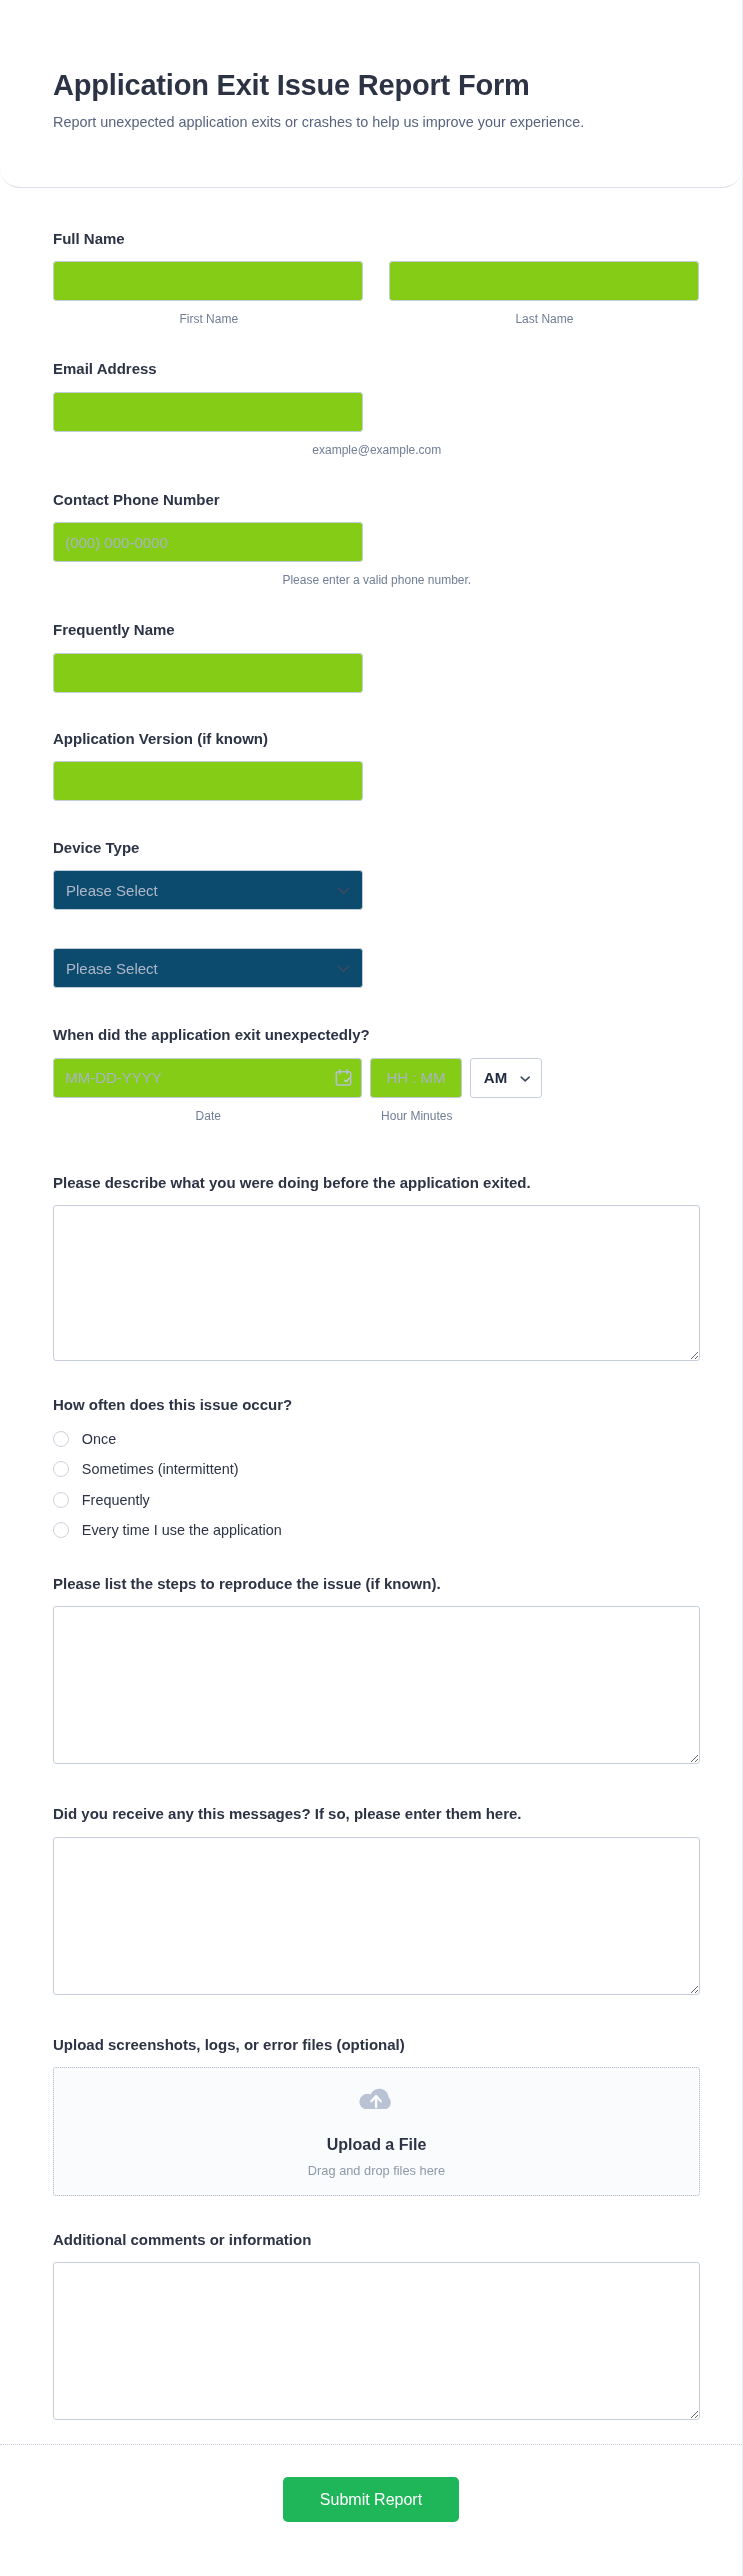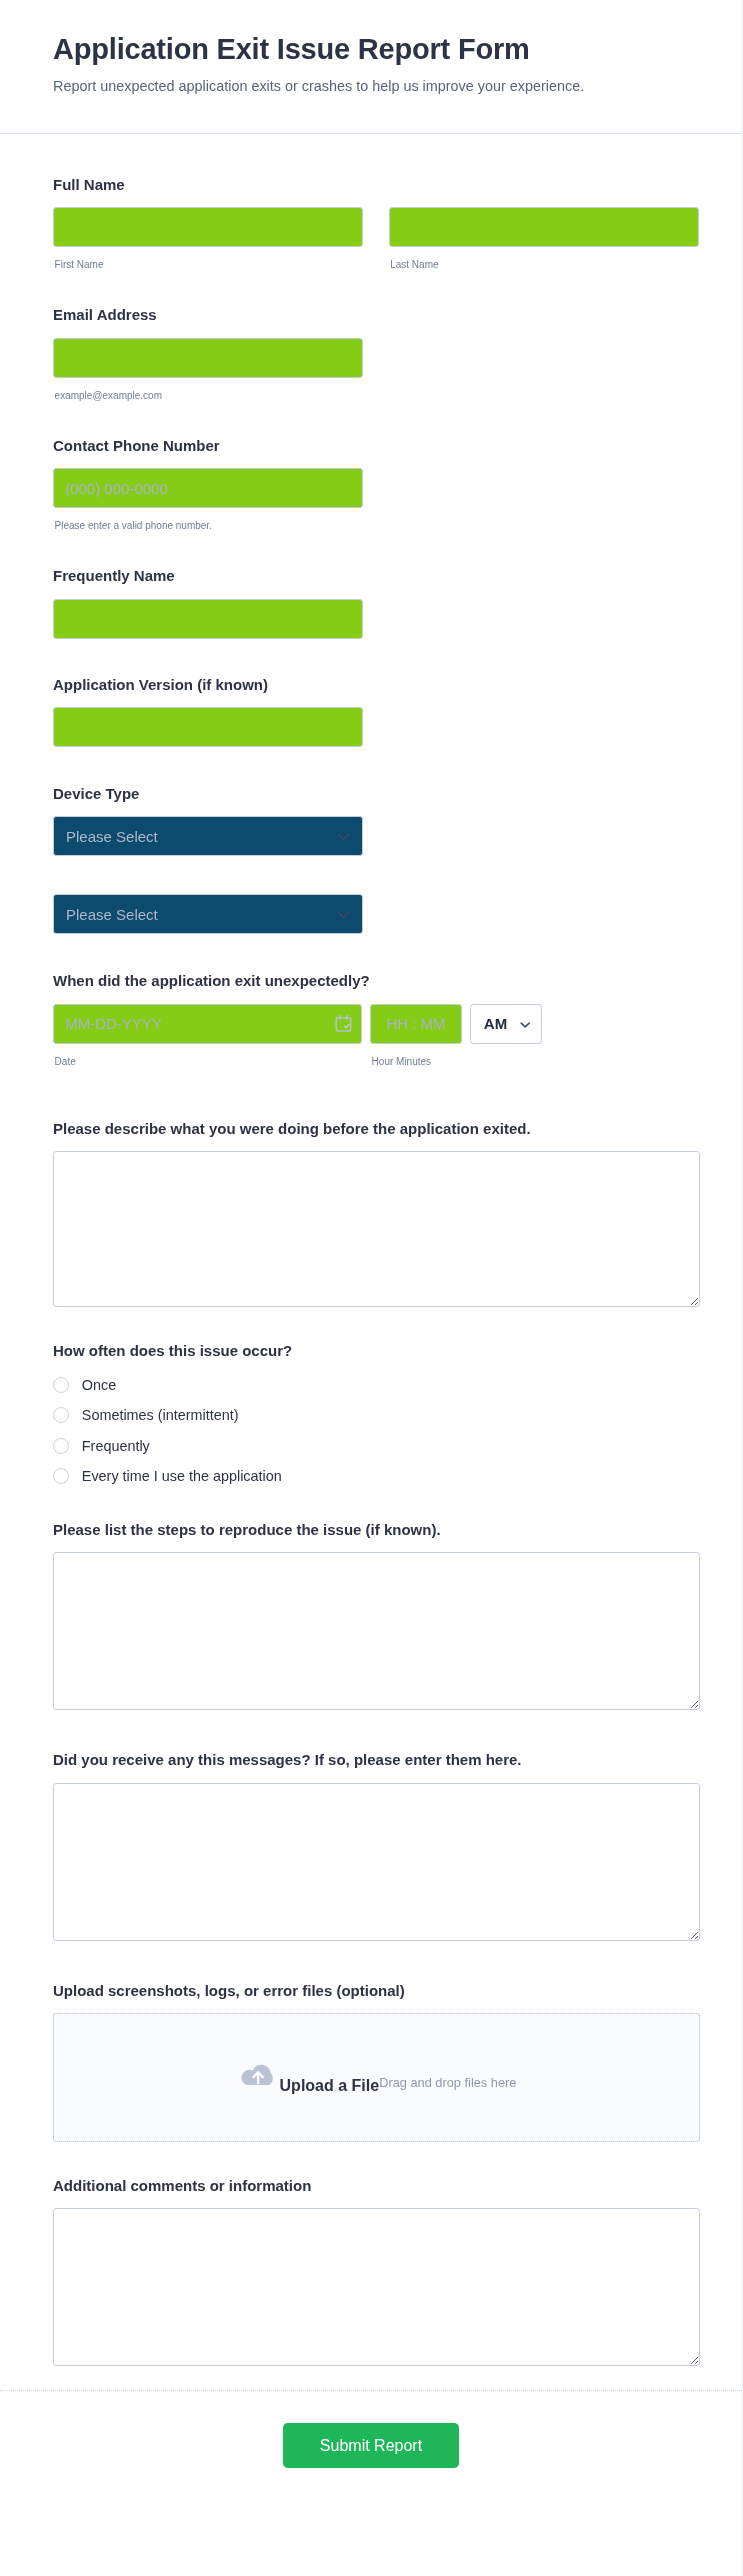--- a/index.html
+++ b/index.html
@@ -10,23 +10,24 @@
   }
   .page {
     width: 743px;
     min-height: 2576px;
     background: #ffffff;
     border-right: 1.6px solid #eaedf3;
     margin: 0;
   }
   
   .form-header {
-    height: 134px;
-    padding: 33px 44px 0 53px;
+    height: 188px;
+    padding: 69px 44px 0 53px;
     border-bottom: 1.6px solid #dbe0eb;
+    border-radius: 20px;
   }
   .form-title {
     font-size: 29px;
     line-height: 32px;
     font-weight: 700;
     color: #2c3345;
     letter-spacing: -0.2px;
   }
   .form-subtitle {
     margin-top: 12.8px;
@@ -58,23 +59,24 @@
     font-family: "Liberation Sans", sans-serif;
     font-size: 15px;
     color: #2c3345;
     outline: none;
   }
   .text-input::placeholder { color: #aab4c5; }
   .sublabel {
     display: block;
     margin-top: 12px;
     margin-left: 1.6px;
-    font-size: 10px;
+    font-size: 12px;
     line-height: 12px;
     color: #6f7e95;
+    text-align: center;
   }
   .two-col { display: flex; gap: 25.6px; }
   .two-col .col { width: 310px; }
   .two-col .text-input { width: 100%; }
   
   .select-box {
     width: 310px;
     height: 40px;
     border: 0.8px solid #c4ccda;
     border-radius: 3.2px;
@@ -144,21 +146,21 @@
   .ta-195 { height: 156px; }
   .ta-198 { height: 158px; }
   
   .upload-box {
     width: 647px;
     height: 129px;
     border: 1.6px dotted #aab3c1;
     border-radius: 3.2px;
     background: #fafbfd;
     display: flex;
-    flex-direction: row;
+    flex-direction: column;
     align-items: center;
     justify-content: center;
     cursor: pointer;
   }
   .upload-title { margin-top: 17.6px; font-size: 16px; font-weight: 700; color: #2c3345; }
   .upload-hint { margin-top: 9.6px; font-size: 12.8px; color: #8e99a9; }
   
   .form-footer {
     border-top: 0.8px dotted #c9d0dc;
     padding: 32px 0 42px;

